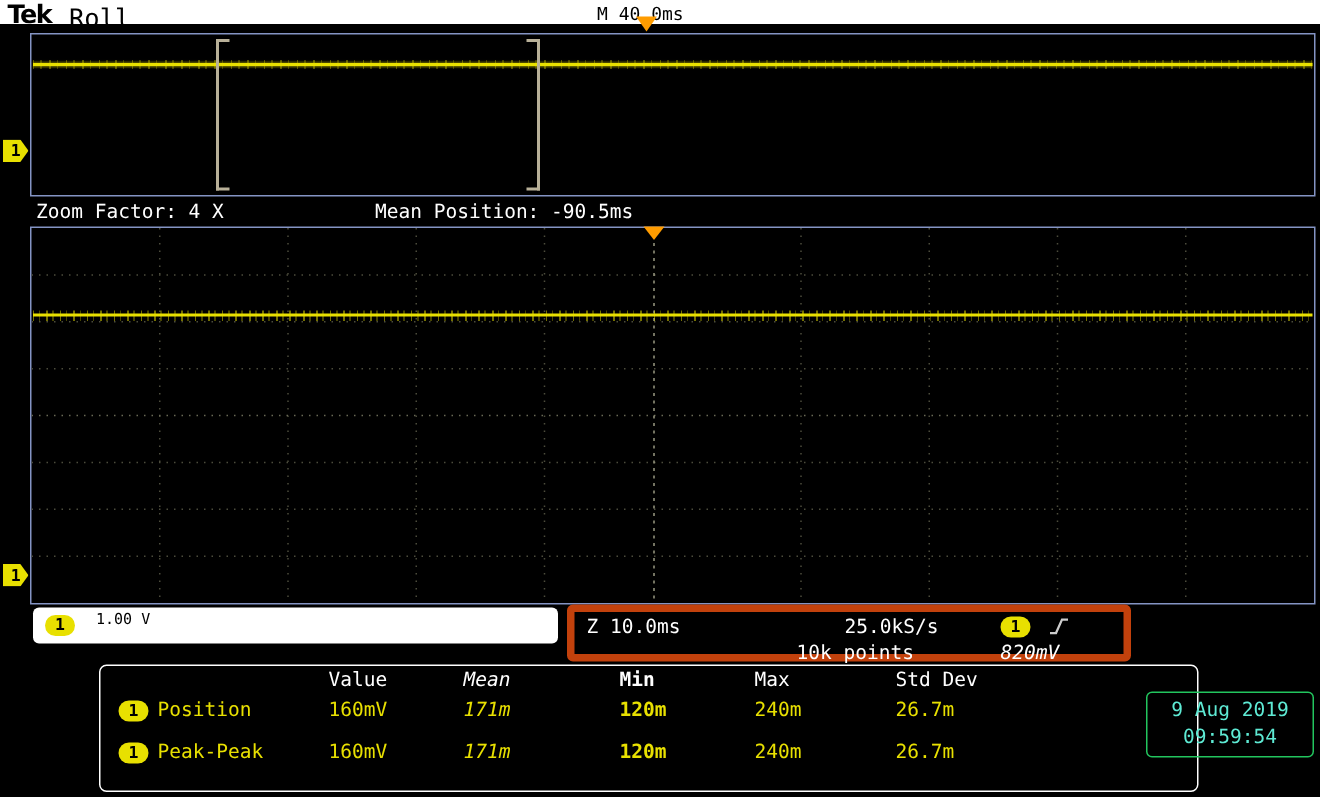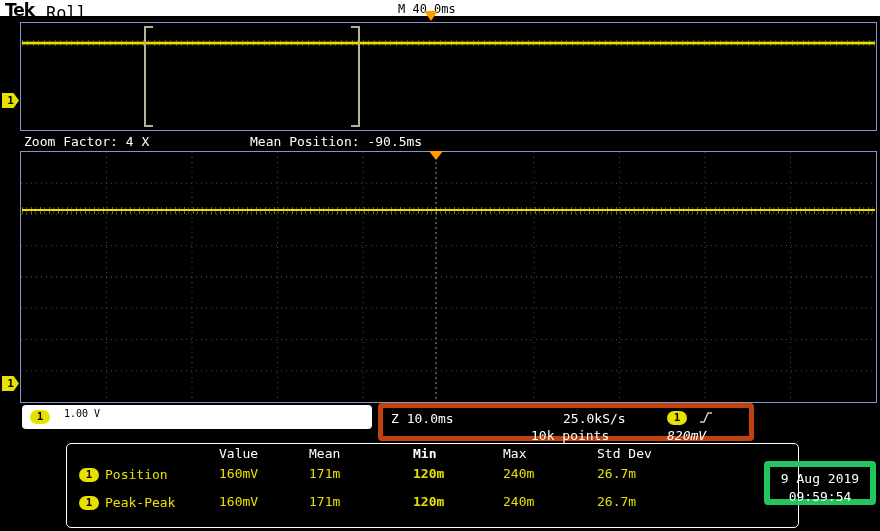--- a/index.html
+++ b/index.html
@@ -64,28 +64,28 @@
   .acq .lvl   { position:absolute; left:284px; top:20px;font-style:italic; }
 
   
   .meas { position:absolute; left:22px; top:443px; width:733px; height:85px; border:1px solid #fff; border-radius:5px; font-size:13px;margin-left:44px; }
   .mrow { position:absolute; left:0; width:100%; height:19px; }
   .mrow.hdr { top:2px; color:#fff; }
   .mrow.r0 { top:22px; } .mrow.r1 { top:42px; } .mrow.r2 { top:50px; }
   .mrow .c-label { position:absolute; left:12px;  color:#e8e000; }
   .mrow .c-label .lbl { margin-left:6px; vertical-align:middle; }
   .mrow .c-value { position:absolute; left:152px; }
-  .mrow .c-mean  { position:absolute; left:242px; }
+  .mrow .c-mean  { position:absolute; left:242px;font-style:italic; }
   .mrow .c-min   { position:absolute; left:346px;font-weight:bold; }
   .mrow .c-max   { position:absolute; left:436px; }
   .mrow .c-std   { position:absolute; left:530px; }
   .mrow.data { color:#e8e000; }
 
   
-  .clock { position:absolute; left:764px; top:461px; width:112px; height:44px; border:6px solid #22c55e; border-radius:4px; color:#ffffff; font-size:13px; text-align:center; }
+  .clock { position:absolute; left:764px; top:461px; width:112px; height:44px; border:1px solid #22c55e; border-radius:4px; color:#5eead4; font-size:13px; text-align:center; }
   .clock .d { position:absolute; left:0; width:100%; top:4px; }
   .clock .t { position:absolute; left:0; width:100%; top:22px; }
 </style>
 </head>
 <body>
 
 <div class="topbar">
   <span class="tek-logo">Tek</span>
   <span class="mode">Roll</span>
   <span class="timebase">M 40.0ms</span>

